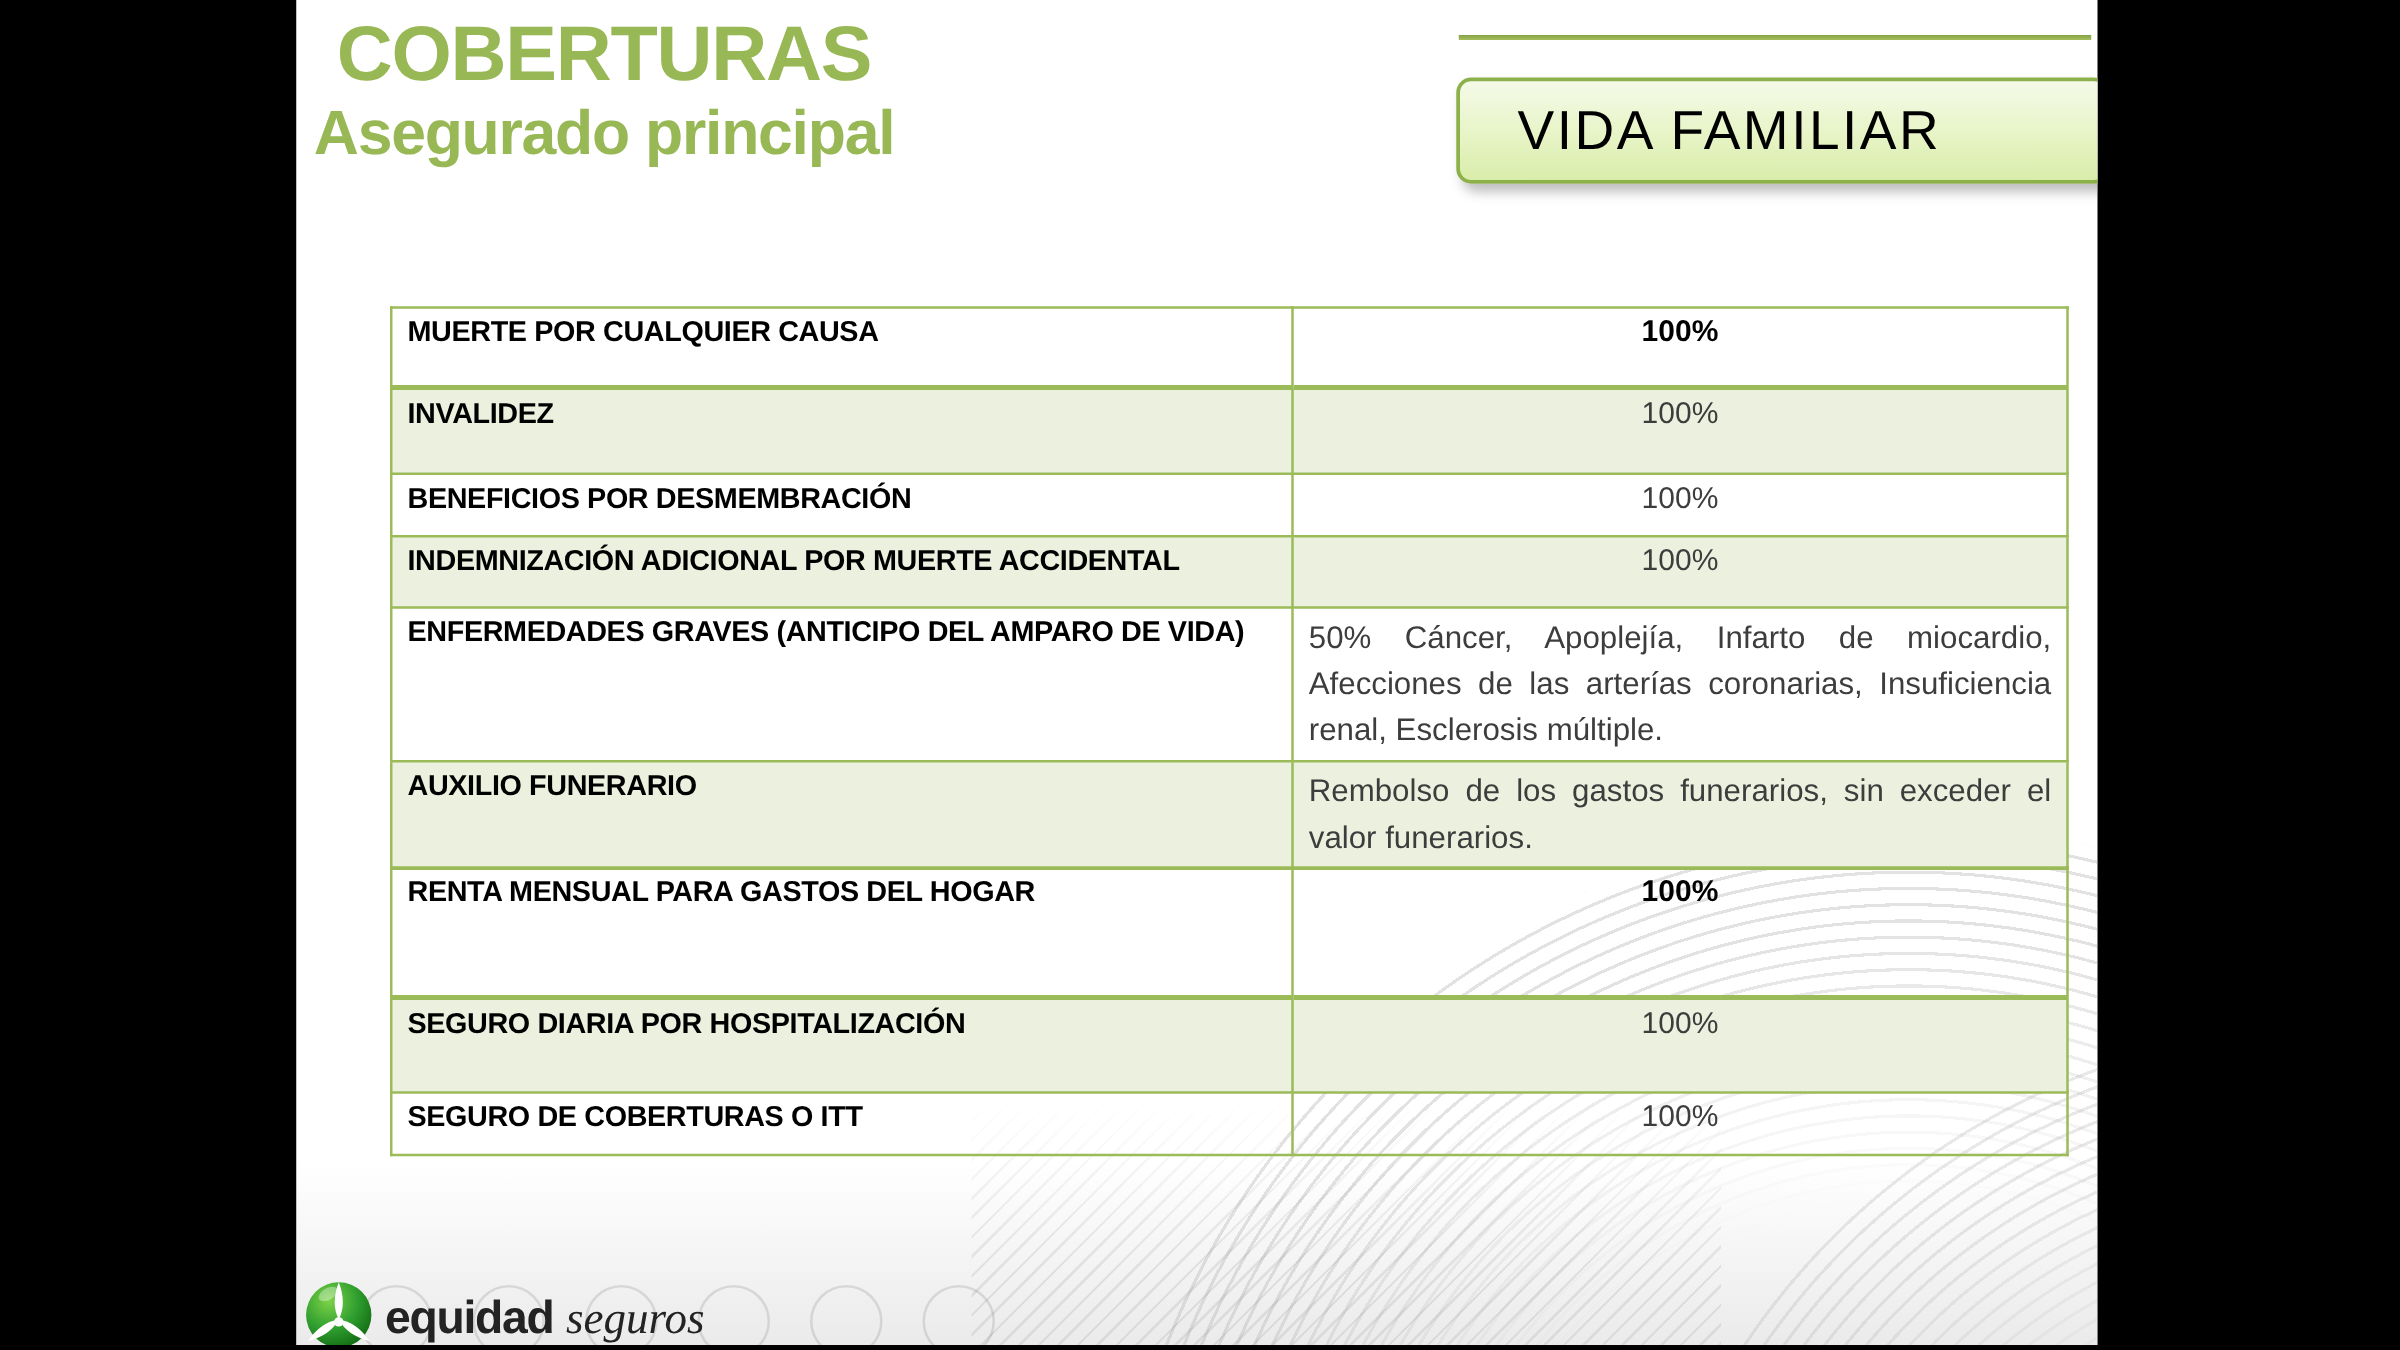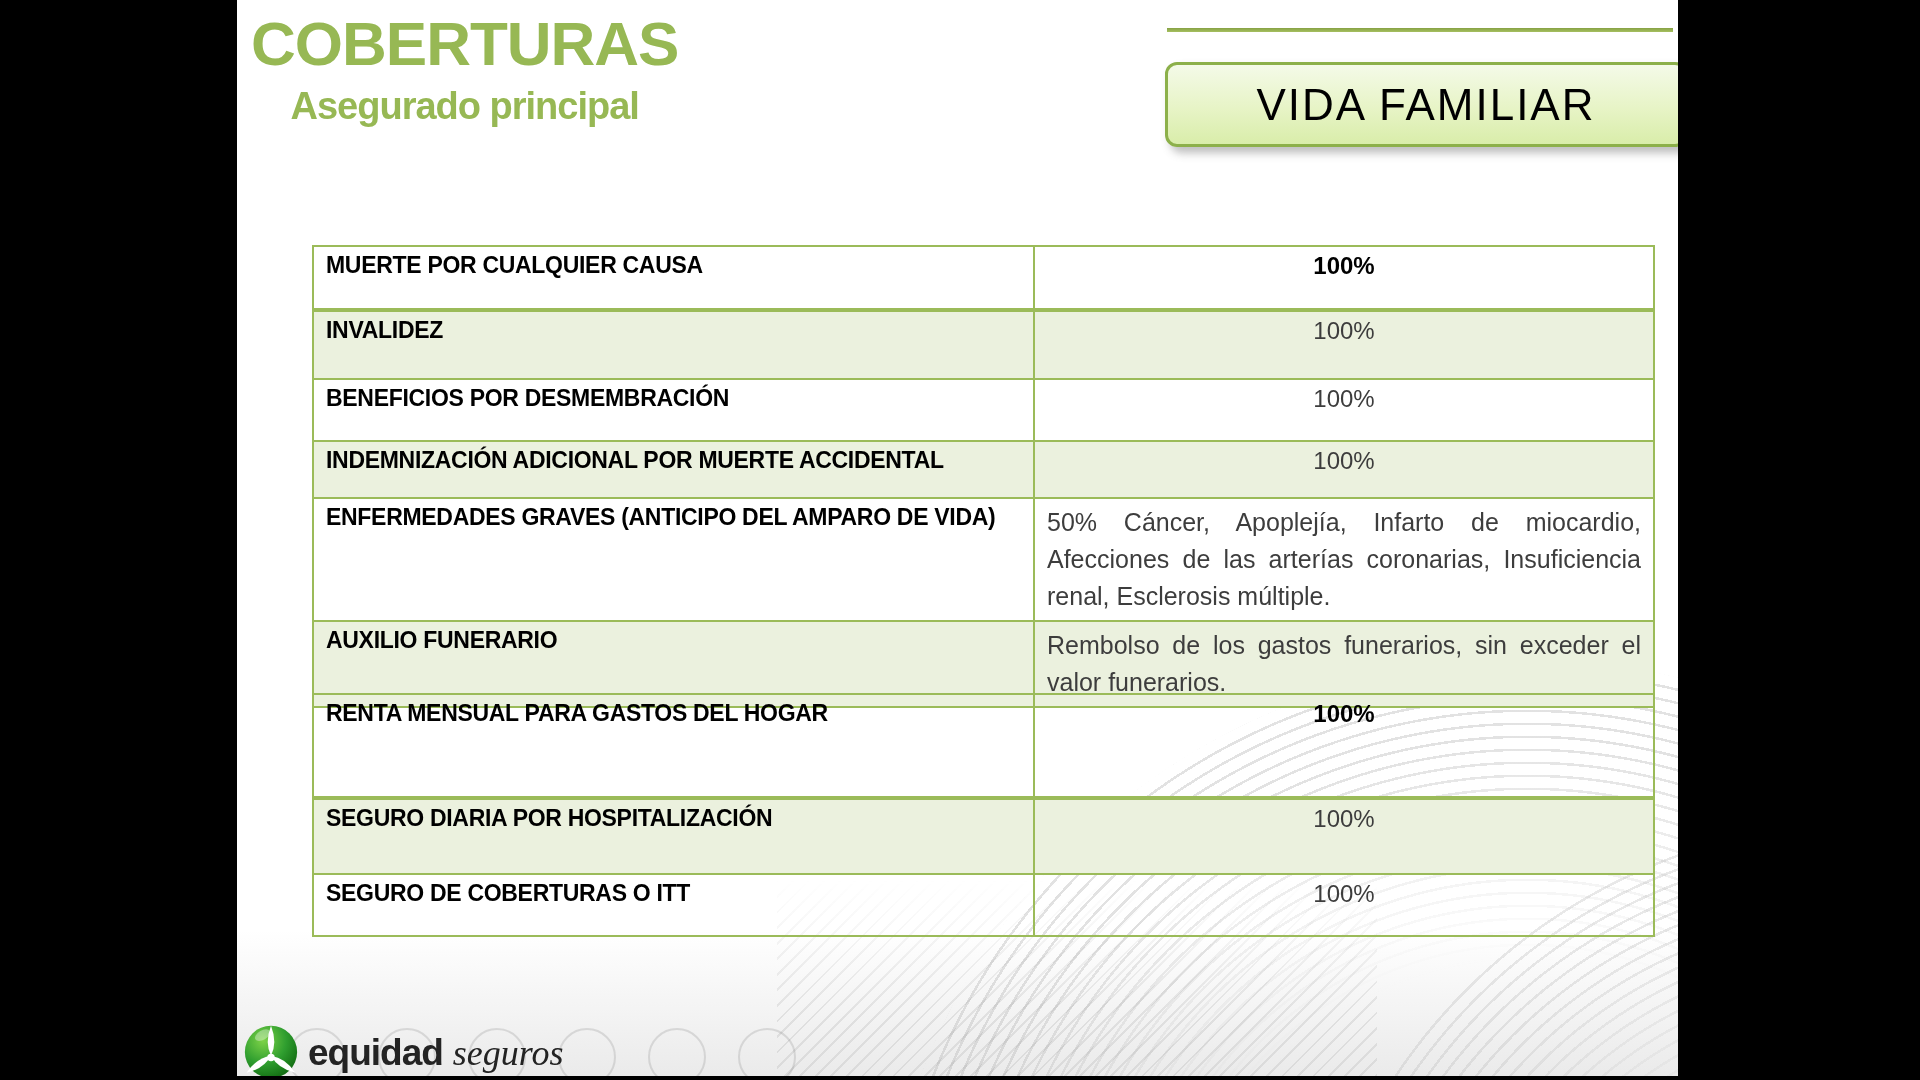--- a/index.html
+++ b/index.html
@@ -32,42 +32,42 @@
          -webkit-mask:linear-gradient(to top, #000 30%, transparent);
          mask:linear-gradient(to top, #000 30%, transparent);}
   .wash{position:absolute;left:0;bottom:0;width:100%;height:150px;
         background:linear-gradient(to bottom, rgba(190,190,190,0), rgba(185,185,185,.30));}
   .ghost{position:absolute;top:1028px;width:58px;height:58px;border-radius:50%;
          border:2px solid rgba(100,100,100,.18);box-sizing:border-box;}
 
   
   .title{position:absolute;left:14px;top:10px;color:var(--title-green);font-weight:bold;text-align:center;}
   .title .l1{font-size:62px;line-height:68px;letter-spacing:-1px;}
-  .title .l2{font-size:38px;line-height:56px;letter-spacing:-1px;}
+  .title .l2{font-size:50px;line-height:56px;letter-spacing:-1px;}
   .rule{position:absolute;left:930px;top:28px;width:506px;height:4px;
         background:linear-gradient(to bottom,#86A144,#A6C060);}
   .badge{position:absolute;left:928px;top:62px;width:522px;height:85px;box-sizing:border-box;
          border:3px solid var(--badge-border);border-radius:12px;
          background:linear-gradient(to bottom,#f4fae8 0%,#e7f4c6 55%,#d9edaa 100%);
          box-shadow:5px 6px 9px rgba(110,110,110,.45);
-         text-align:center;font-size:44px;letter-spacing:2px;line-height:80px;color:#000;}
+         text-align:left;font-size:44px;letter-spacing:2px;line-height:80px;color:#000;padding-left:46px;}
 
   
   table.cov{border-collapse:collapse;position:absolute;table-layout:fixed;left:75px;}
   table.cov.t1{top:245px;}
   table.cov.t2{top:693px;}
   table.cov td{border:2px solid var(--accent-green);vertical-align:top;padding:5px 12px;box-sizing:border-box;margin-left:12px;}
   tr.shaded td{background:var(--row-shade);}
   tr.thick td{border-bottom-width:4px;}
   td.lbl{font-weight:bold;font-size:23px;color:#000;letter-spacing:-0.3px;}
   td.vmid{vertical-align:middle;border-radius:27px;}
   td.val{text-align:center;font-size:24px;color:var(--text-dark);}
   td.val.b{font-weight:bold;color:#000;}
   td.para{font-size:25px;line-height:37px;color:var(--text-dark);text-align:justify;padding:5px 10px;}
-  tr.rh64{height:64px}tr.rh69{height:69px}tr.rh62{height:62px}tr.rh57{height:57px}
+  tr.rh64{height:64px}tr.rh69{height:69px}tr.rh62{height:50px}tr.rh57{height:57px}
   tr.rh111{height:111px}tr.rh71{height:71px}tr.rh104{height:104px}tr.rh76{height:76px}
 
   
   .logo{position:absolute;left:6px;top:1022px;display:flex;align-items:center;z-index:10;}
   .logo .brand{font-size:37px;font-weight:bold;color:#232323;letter-spacing:-1px;margin-left:9px;}
   .logo .brand-suffix{font-family:"Liberation Serif",serif;font-style:italic;font-size:36px;color:#232323;margin-left:10px;}
 </style>
 </head>
 <body>
 

